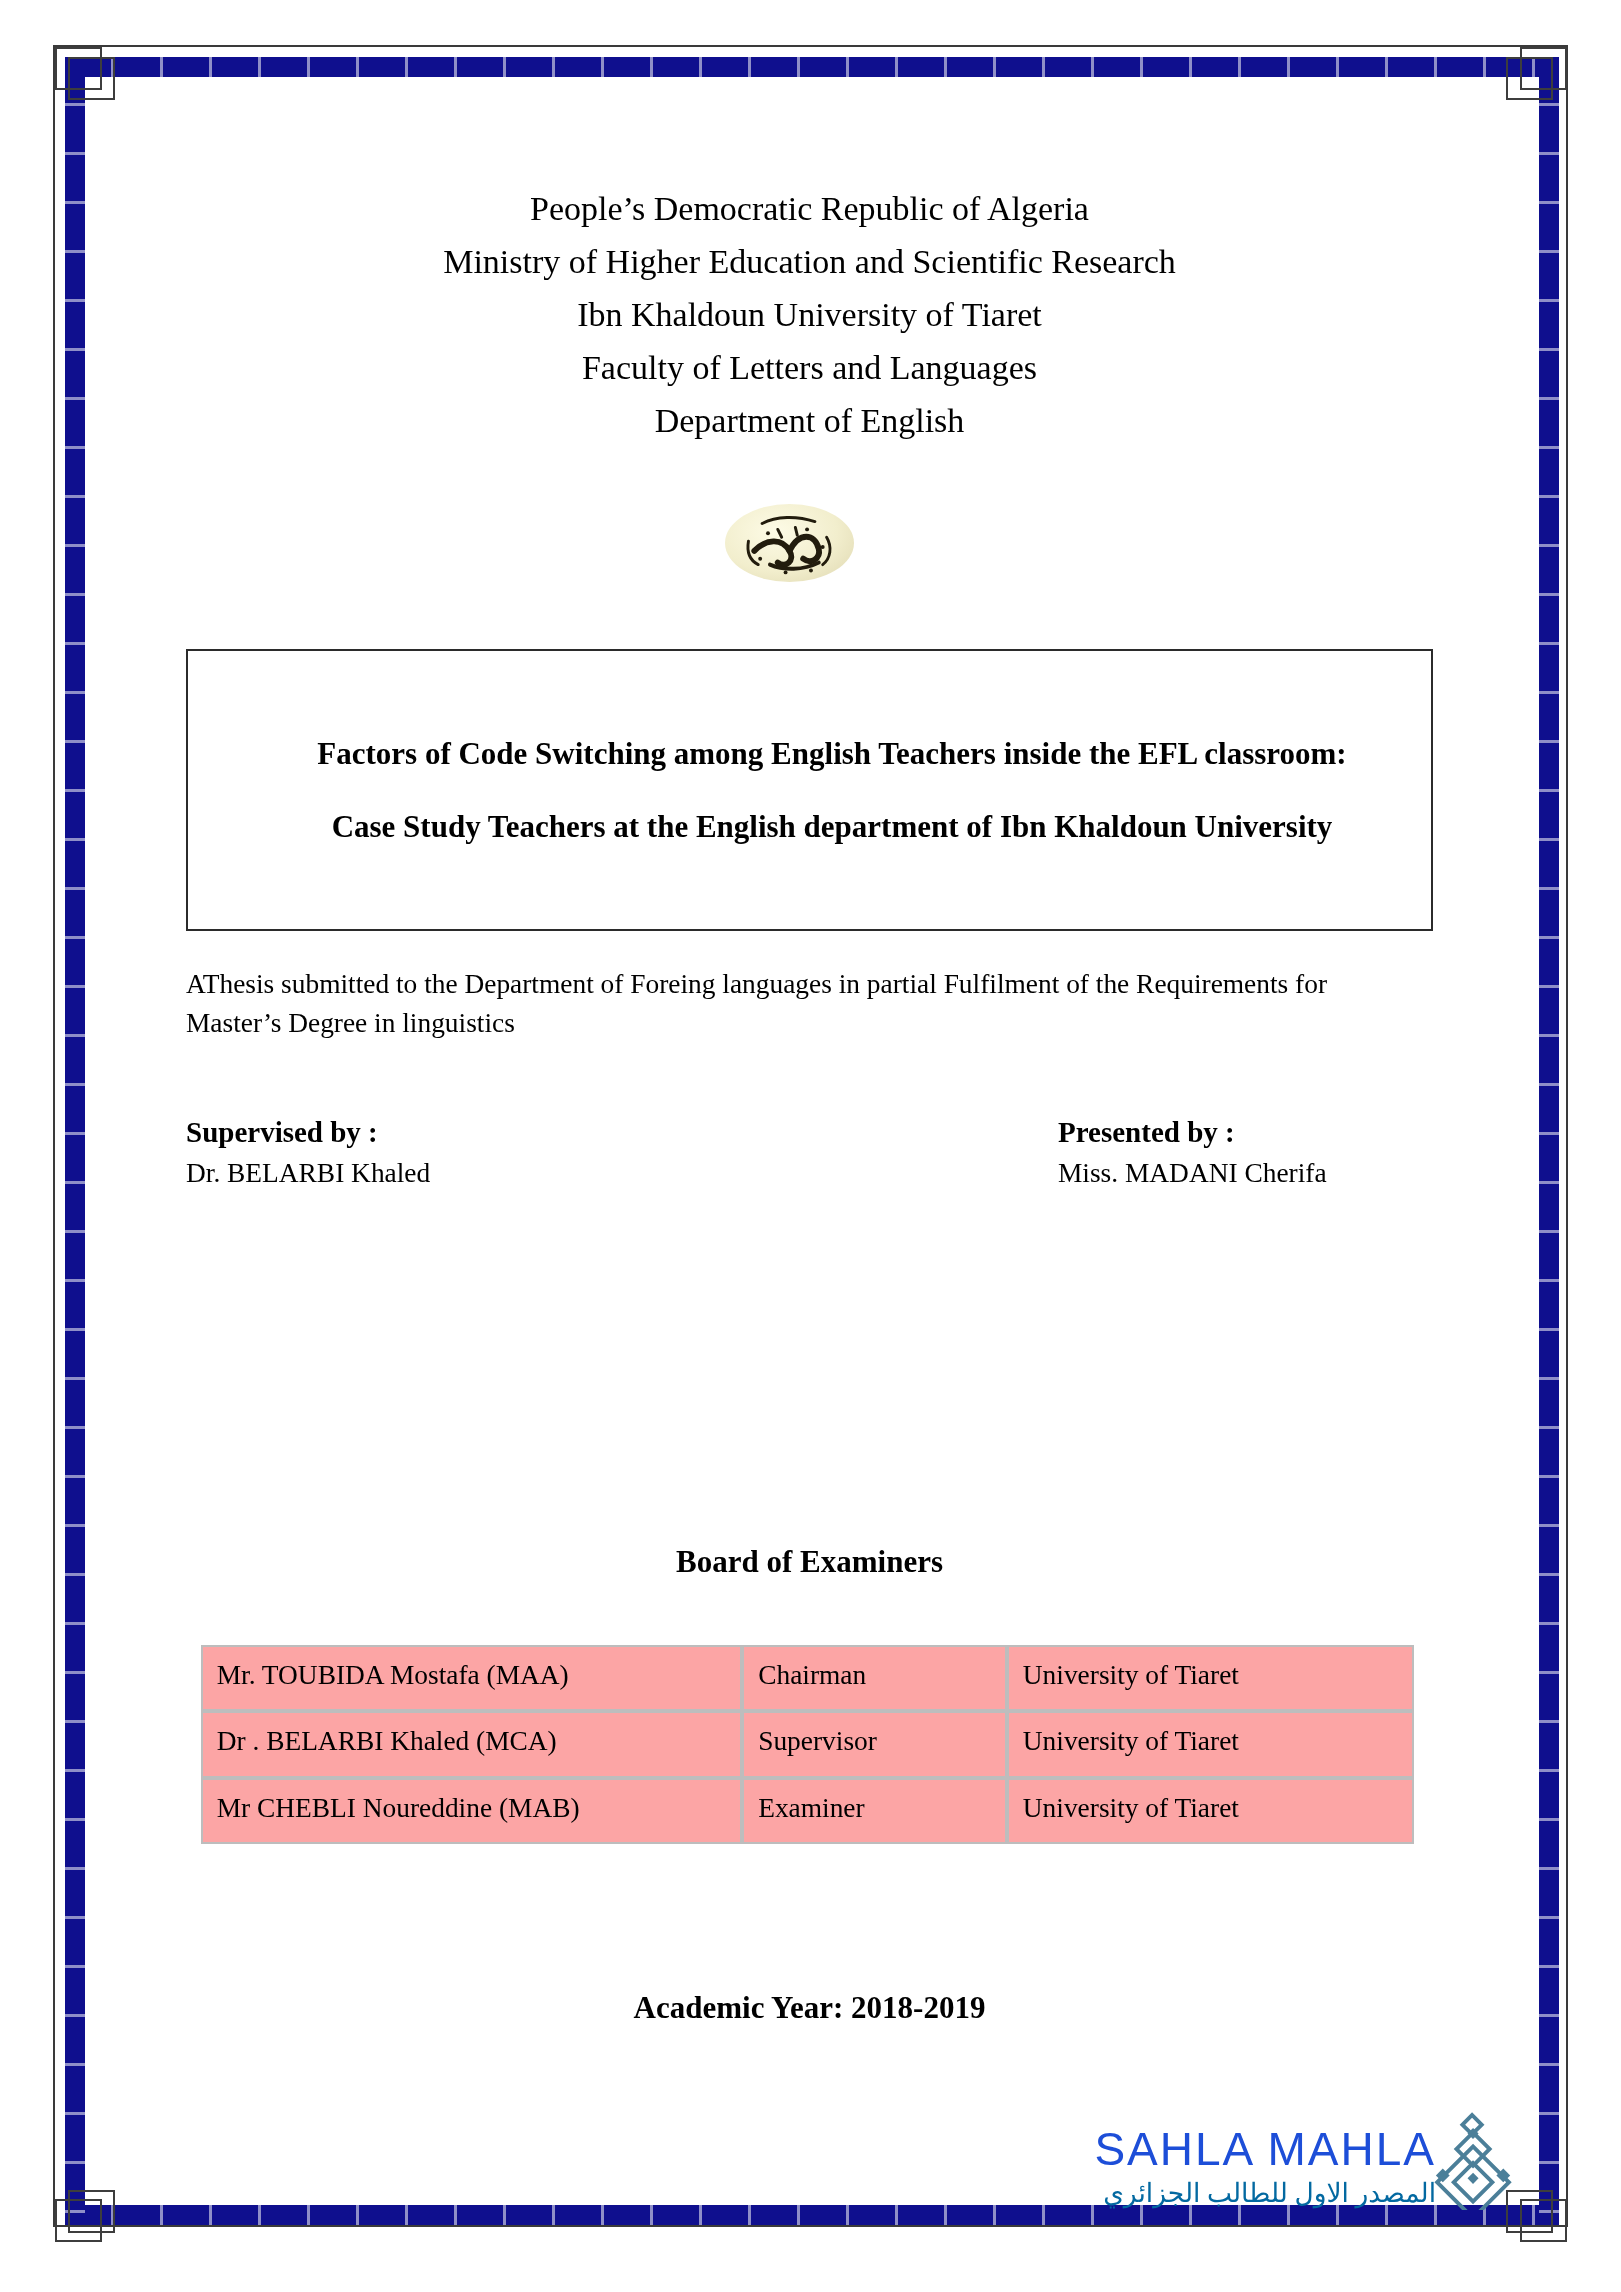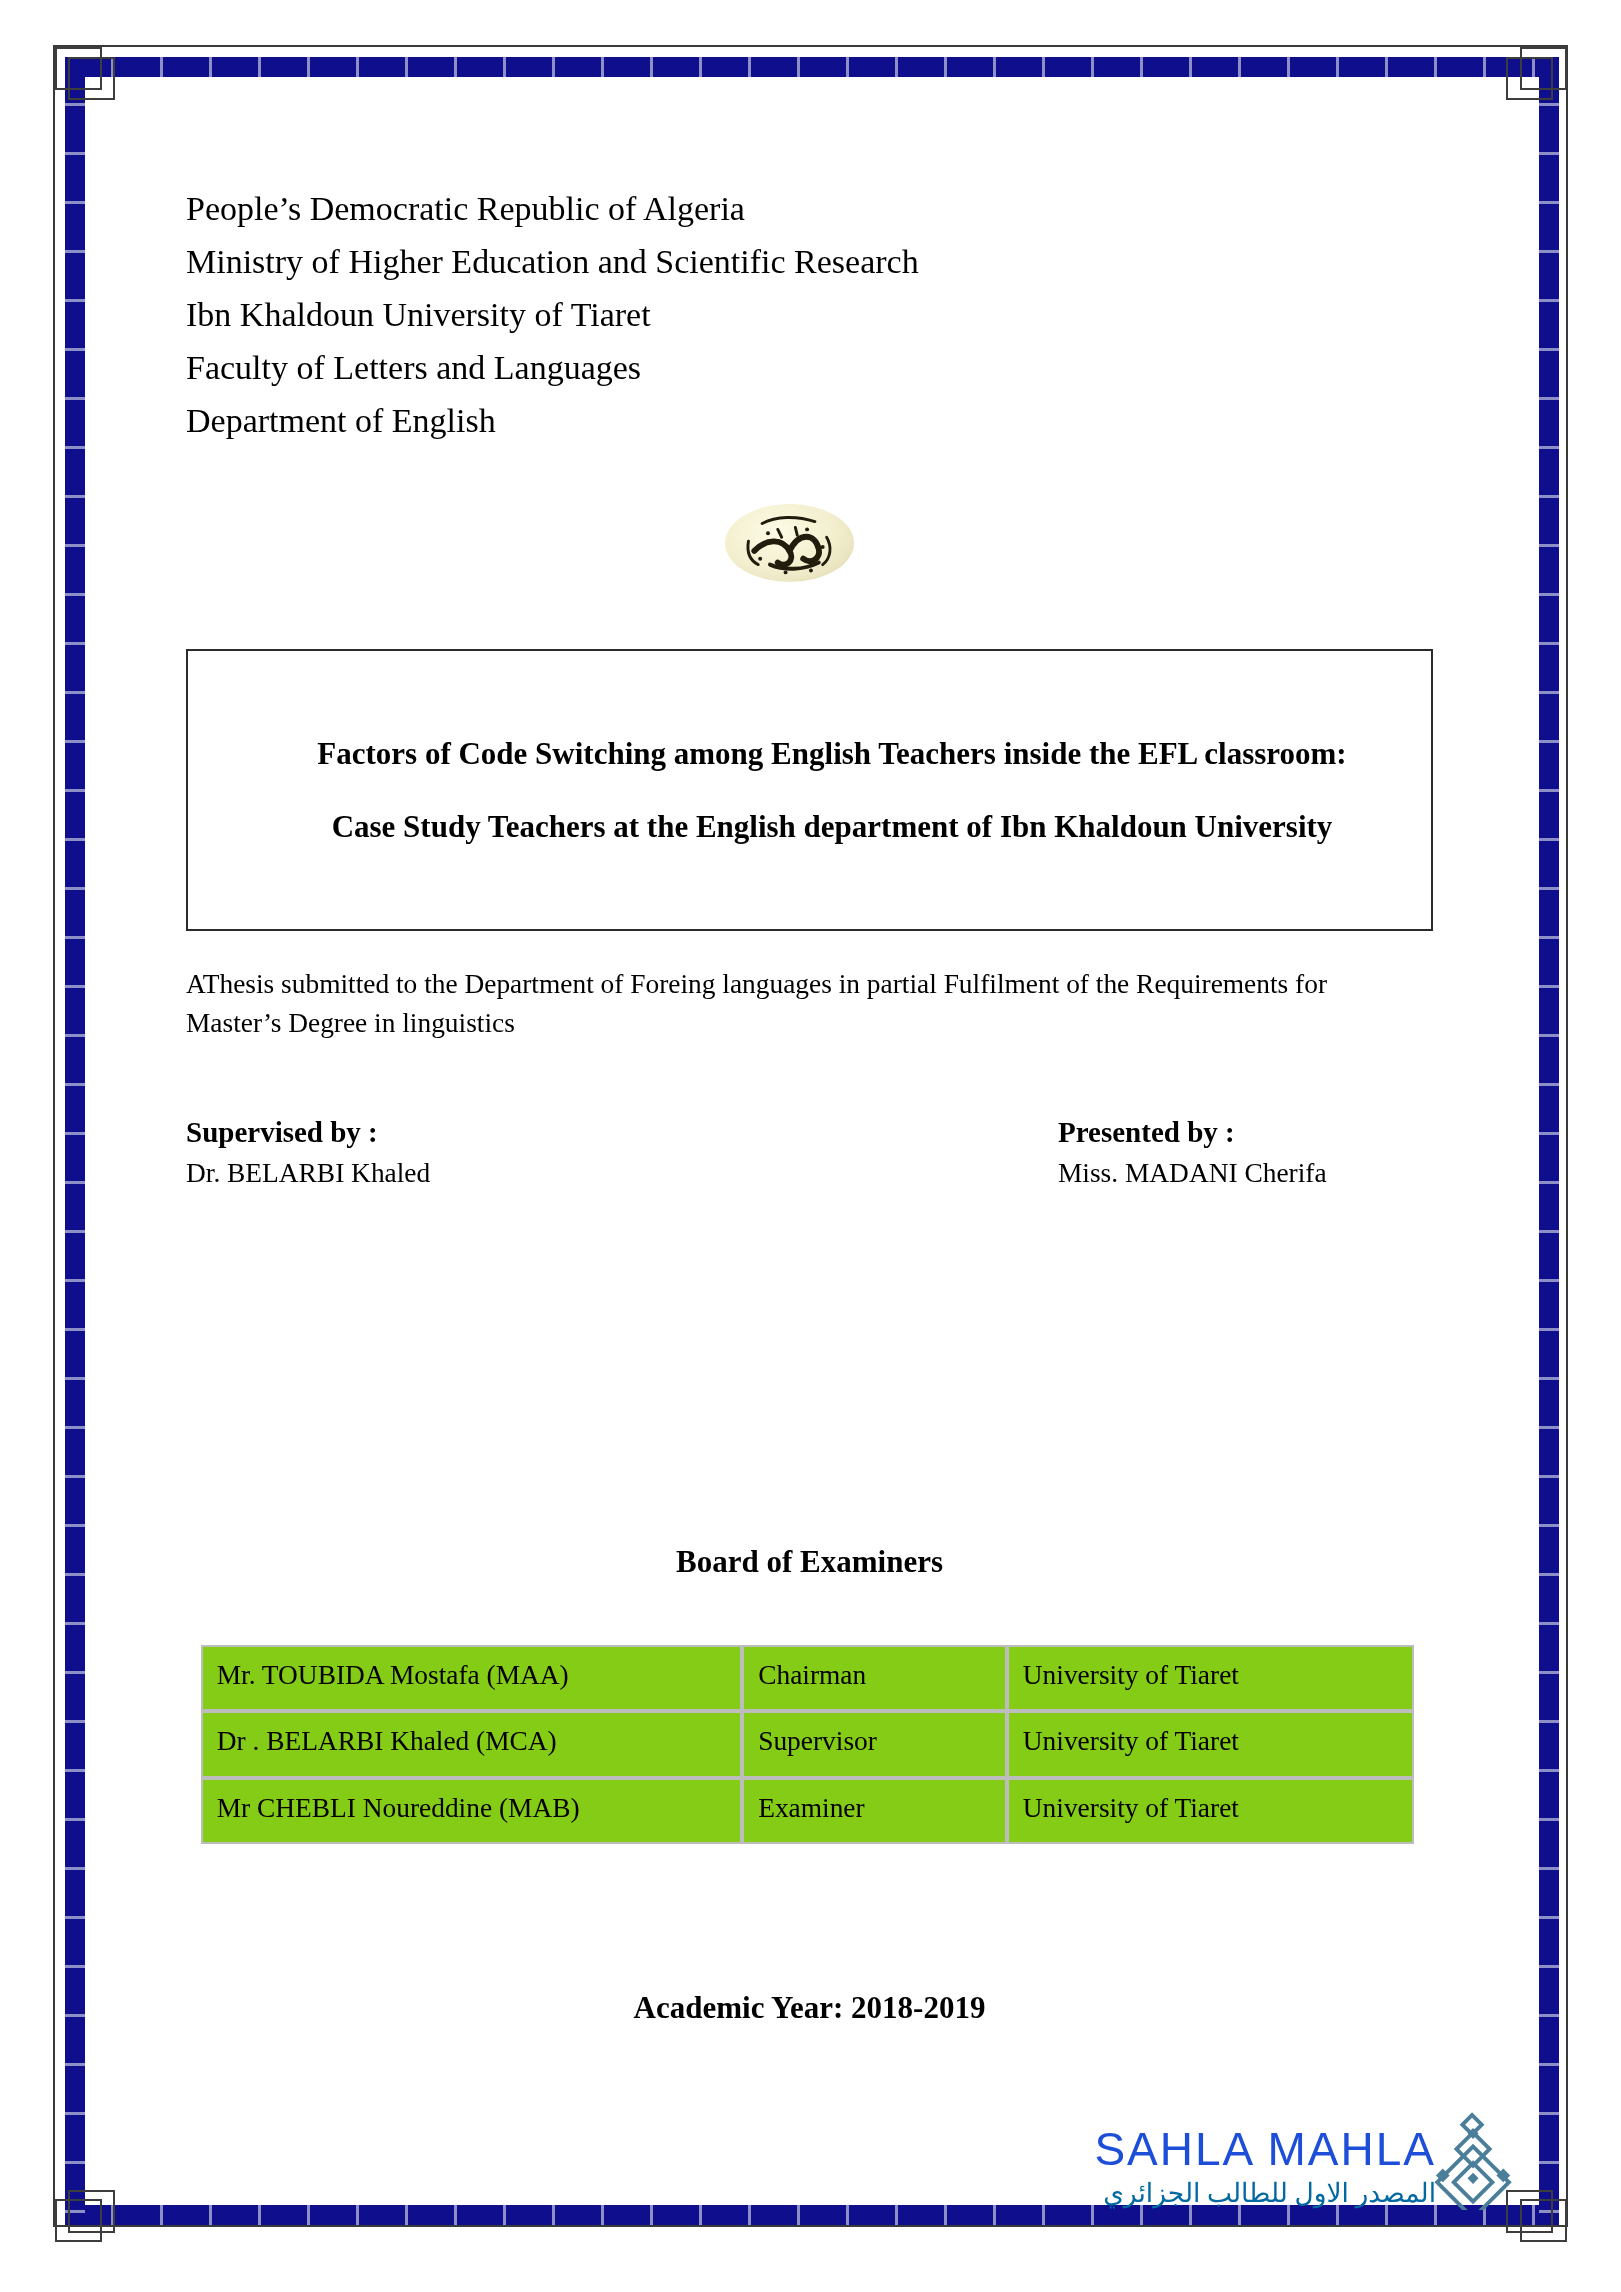--- a/index.html
+++ b/index.html
@@ -90,20 +90,21 @@
     top: 0;
     width: 1621px;
     height: 2293px;
   }
 
   .heading-block {
     position: absolute;
     left: 186px;
     top: 182px;
     width: 1247px;
+    text-align: center;
   }
   .heading-line {
     font-size: 34px;
     line-height: 53px;
     color: #000;
     white-space: nowrap;
   }
   .heading-line.tight { line-height: 53px; }
 
   
@@ -195,21 +196,21 @@
     width: 1213px;
     border-collapse: separate;
     border-spacing: 0;
   }
   .board-table td {
     border: 2px solid #bdbdbd;
     font-size: 27.4px;
     line-height: 33px;
     padding: 11.8px 13.7px 17.6px 13.7px;
     vertical-align: middle;
-    background: #84cc16;
+    background: #fca5a5;
   }
   .board-table td.col-name { width: 549px; }
   .board-table td.col-role { width: 245px; }
   .board-table td.col-univ { width: 402px; }
 
   .academic-year {
     position: absolute;
     left: 186px;
     top: 1990px;
     width: 1247px;

